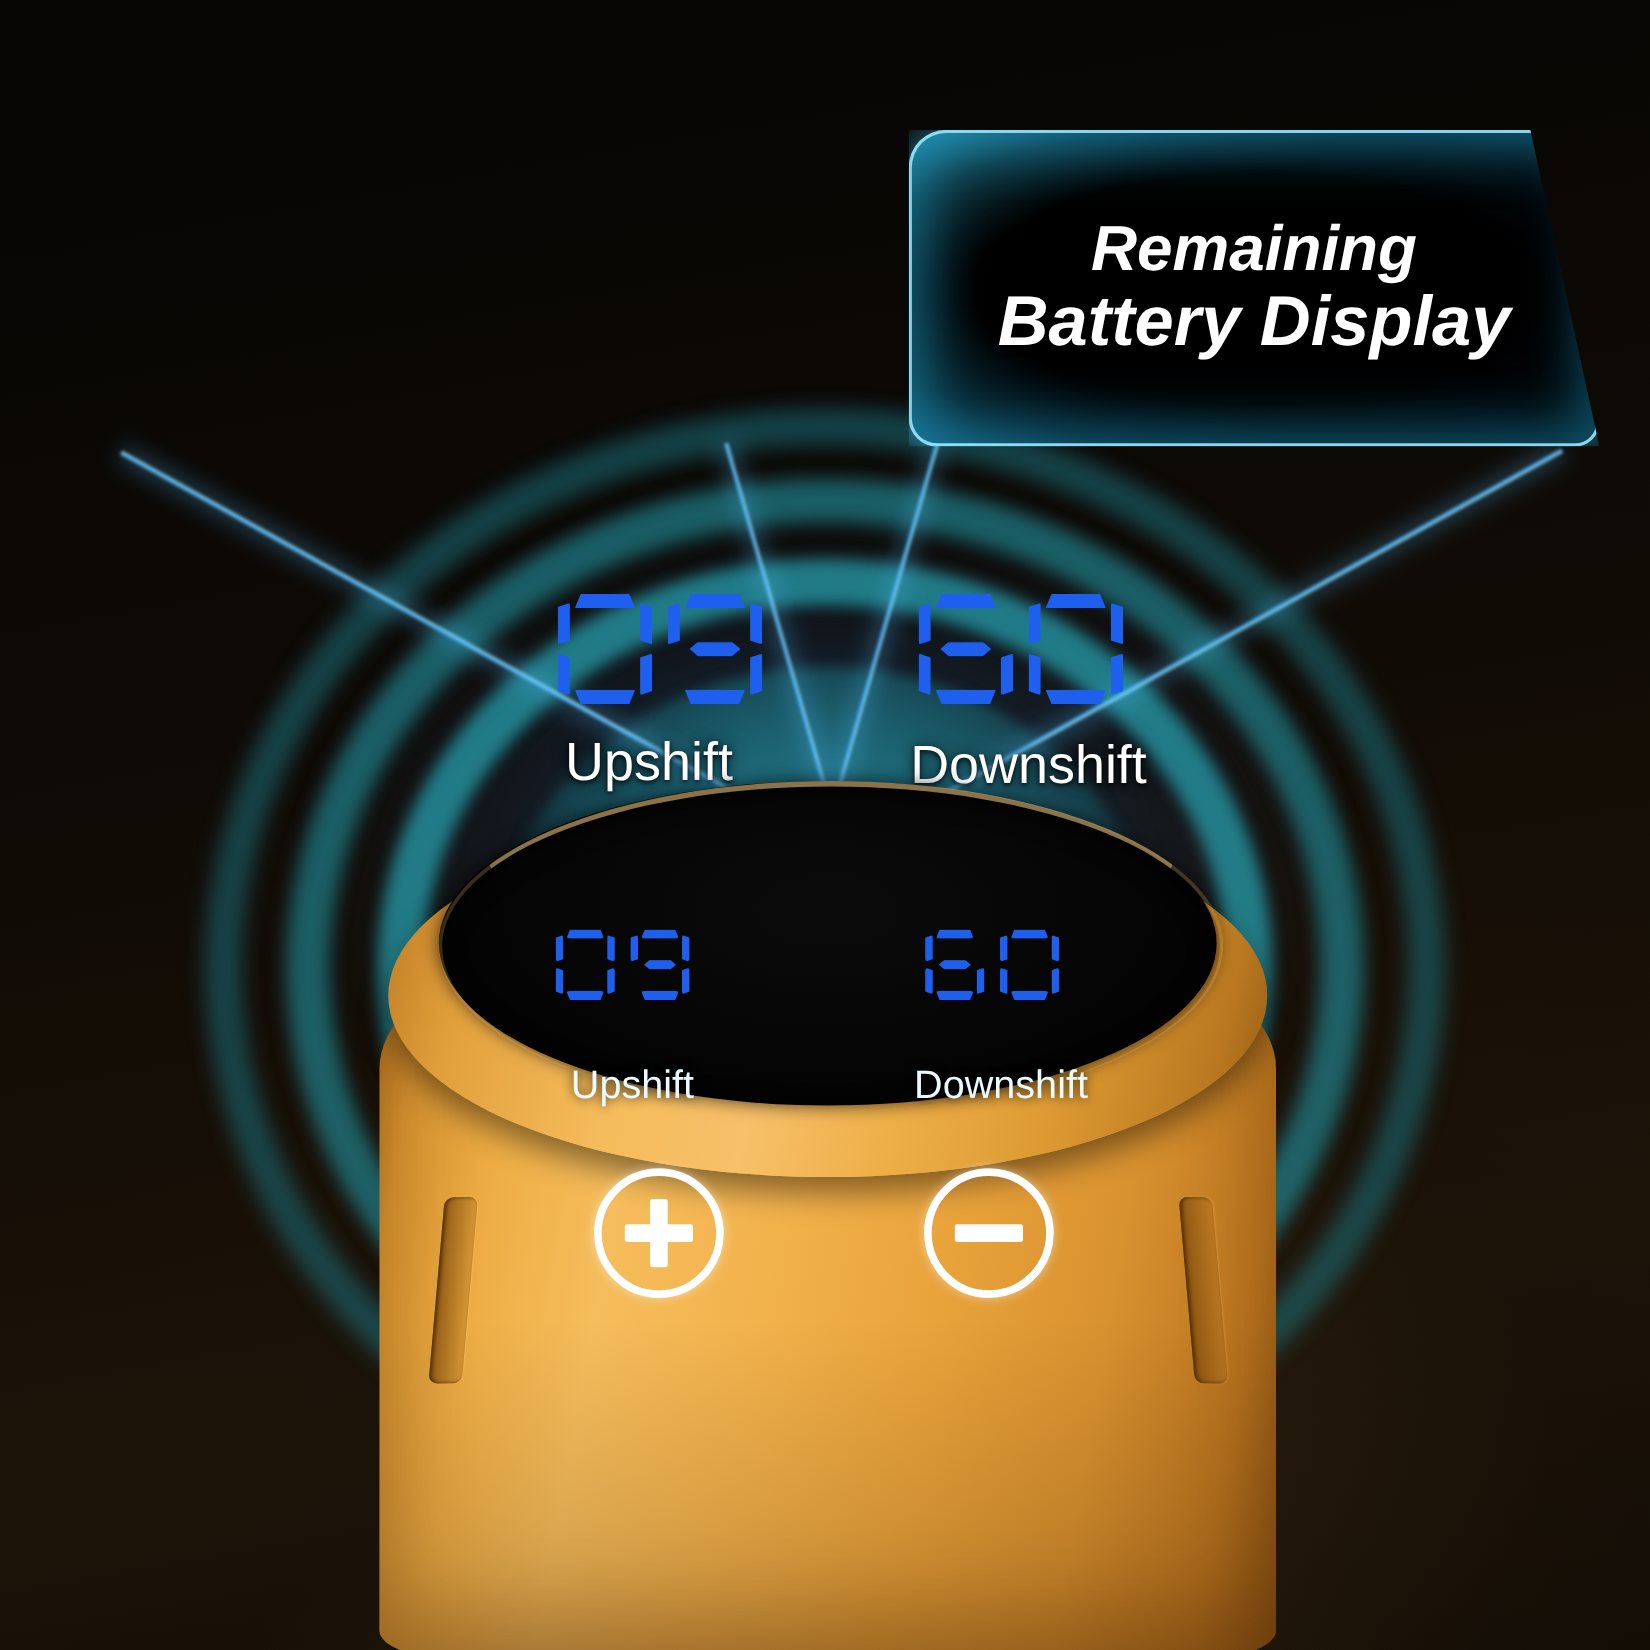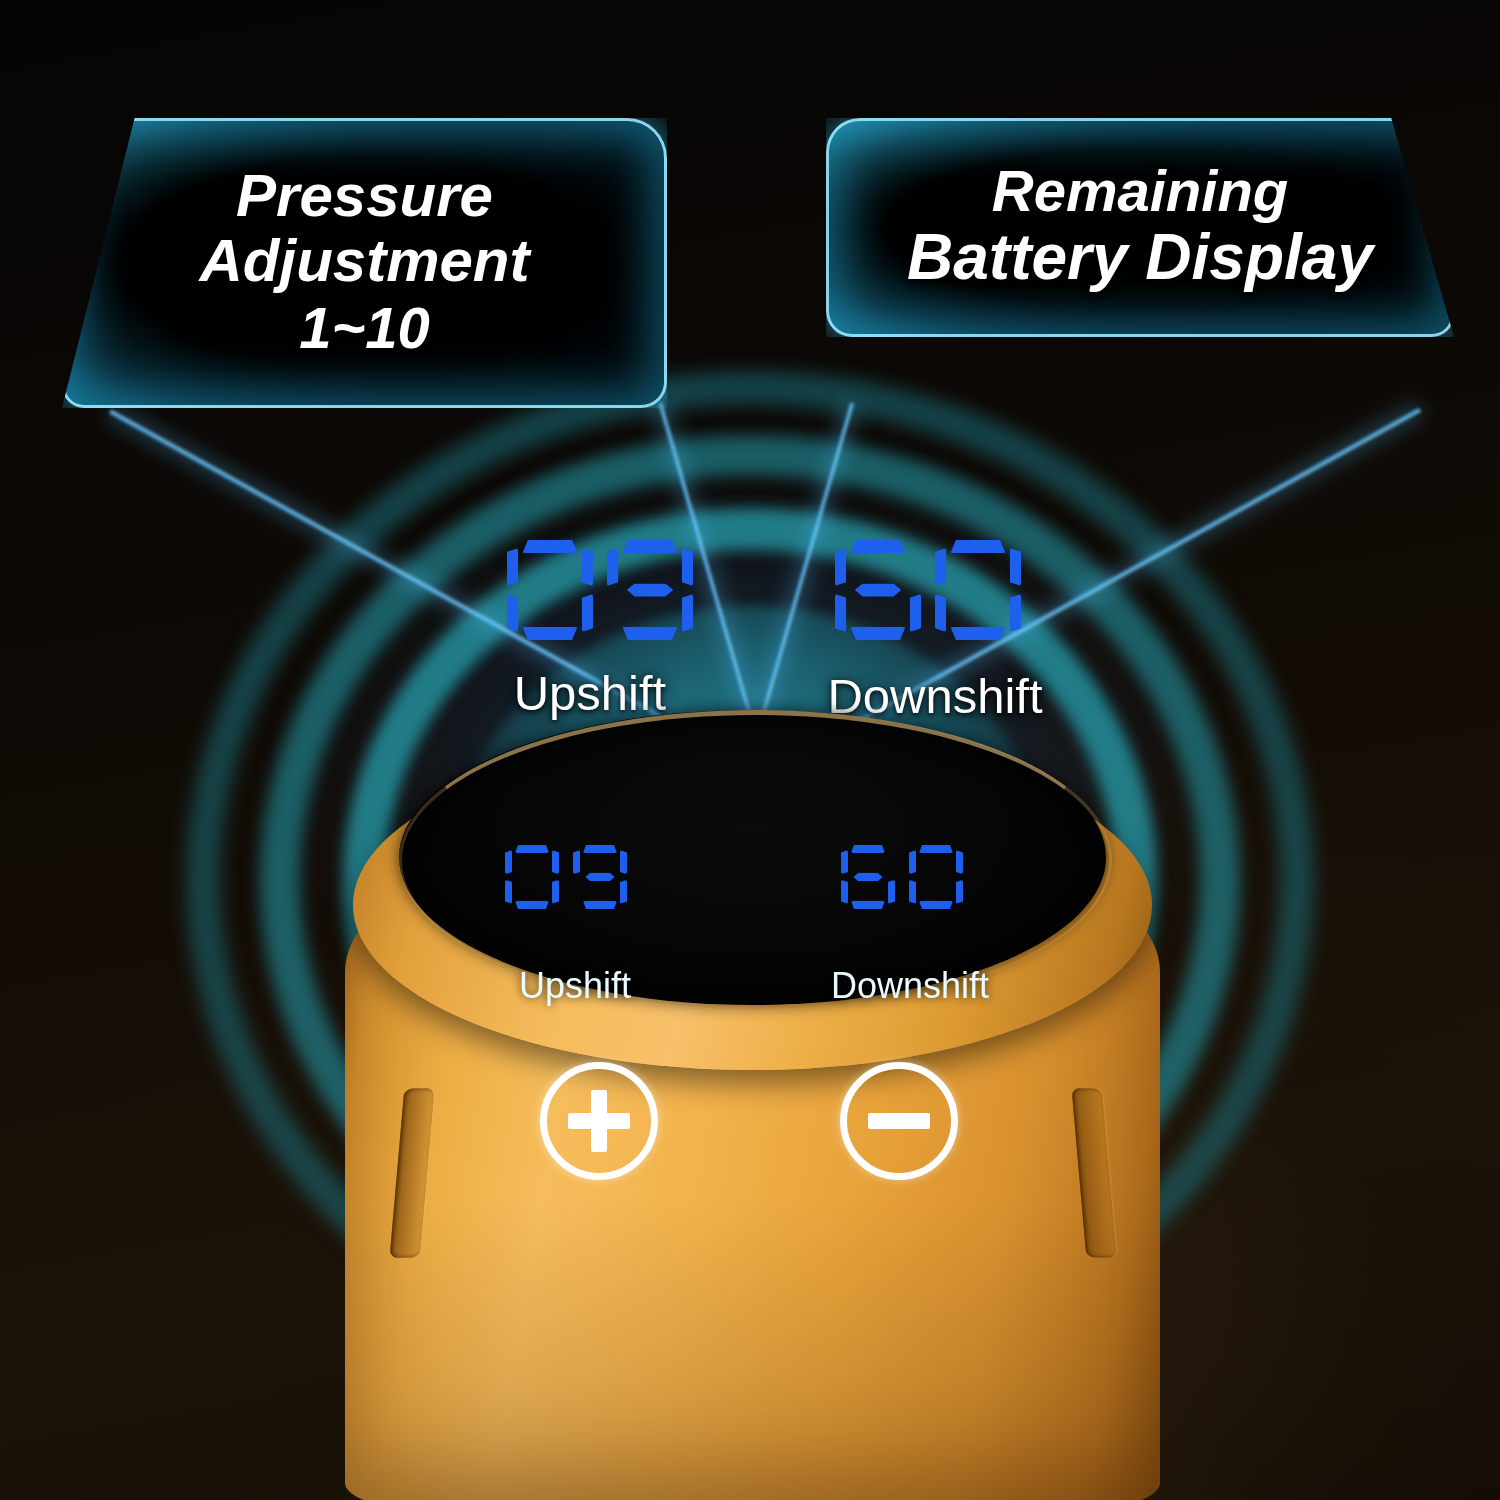--- a/index.html
+++ b/index.html
@@ -62,21 +62,21 @@
       text-shadow:0 0 10px rgba(0,0,0,0.9),0 3px 6px rgba(0,0,0,0.9);
       white-space:nowrap;}
 
   #callout-left{left:62px;top:118px;width:605px;height:290px;
       border-radius:48px 40px 26px 22px;
       clip-path:polygon(12% 0%, 100% 0%, 100% 100%, 0% 100%);}
   #callout-left .l1{font-size:60px;line-height:1.05;}
   #callout-left .l2{font-size:60px;line-height:1.12;}
   #callout-left .l3{font-size:58px;line-height:1.18;}
 
-  #callout-right{left:826px;top:118px;width:628px;height:219px;
+  #callout-right{left:826px;top:118px;width:628px;height:288px;
       border-radius:34px 40px 22px 26px;
       clip-path:polygon(0% 0%, 90% 0%, 100% 100%, 0% 100%);}
   #callout-right .l1{font-size:58px;line-height:1.05;}
   #callout-right .l2{font-size:64px;line-height:1.12;}
   #callout-right .l3{font-size:56px;line-height:1.18;}
 
   
   .proj{position:absolute;pointer-events:none;}
   #proj-digits-left{left:500px;top:540px;width:200px;height:100px;}
   #proj-digits-right{left:828px;top:540px;width:200px;height:100px;}
@@ -181,27 +181,20 @@
     <div class="ring r3"></div>
     <div class="ring-core"></div>
   </div>
 
   <div class="beam" style="left:110px;top:408px;width:700px;height:7px;transform:rotate(29deg);"></div>
   <div class="beam" style="left:660px;top:400px;width:340px;height:6px;transform:rotate(74deg);"></div>
 
   <div class="beam" style="left:1420px;top:406px;width:700px;height:7px;transform:rotate(151deg);"></div>
   <div class="beam" style="left:852px;top:400px;width:340px;height:6px;transform:rotate(106deg);"></div>
 
-  <div class="callout" id="callout-left">
-    <div class="inner">
-      <div class="line l1">Pressure</div>
-      <div class="line l2">Adjustment</div>
-      <div class="line l3">1~10</div>
-    </div>
-  </div>
 
   <div class="callout" id="callout-right">
     <div class="inner">
       <div class="line l1">Remaining</div>
       <div class="line l2">Battery Display</div>
     </div>
   </div>
 
   <div class="proj seven big" id="proj-digits-left">
       <div class="dig">

